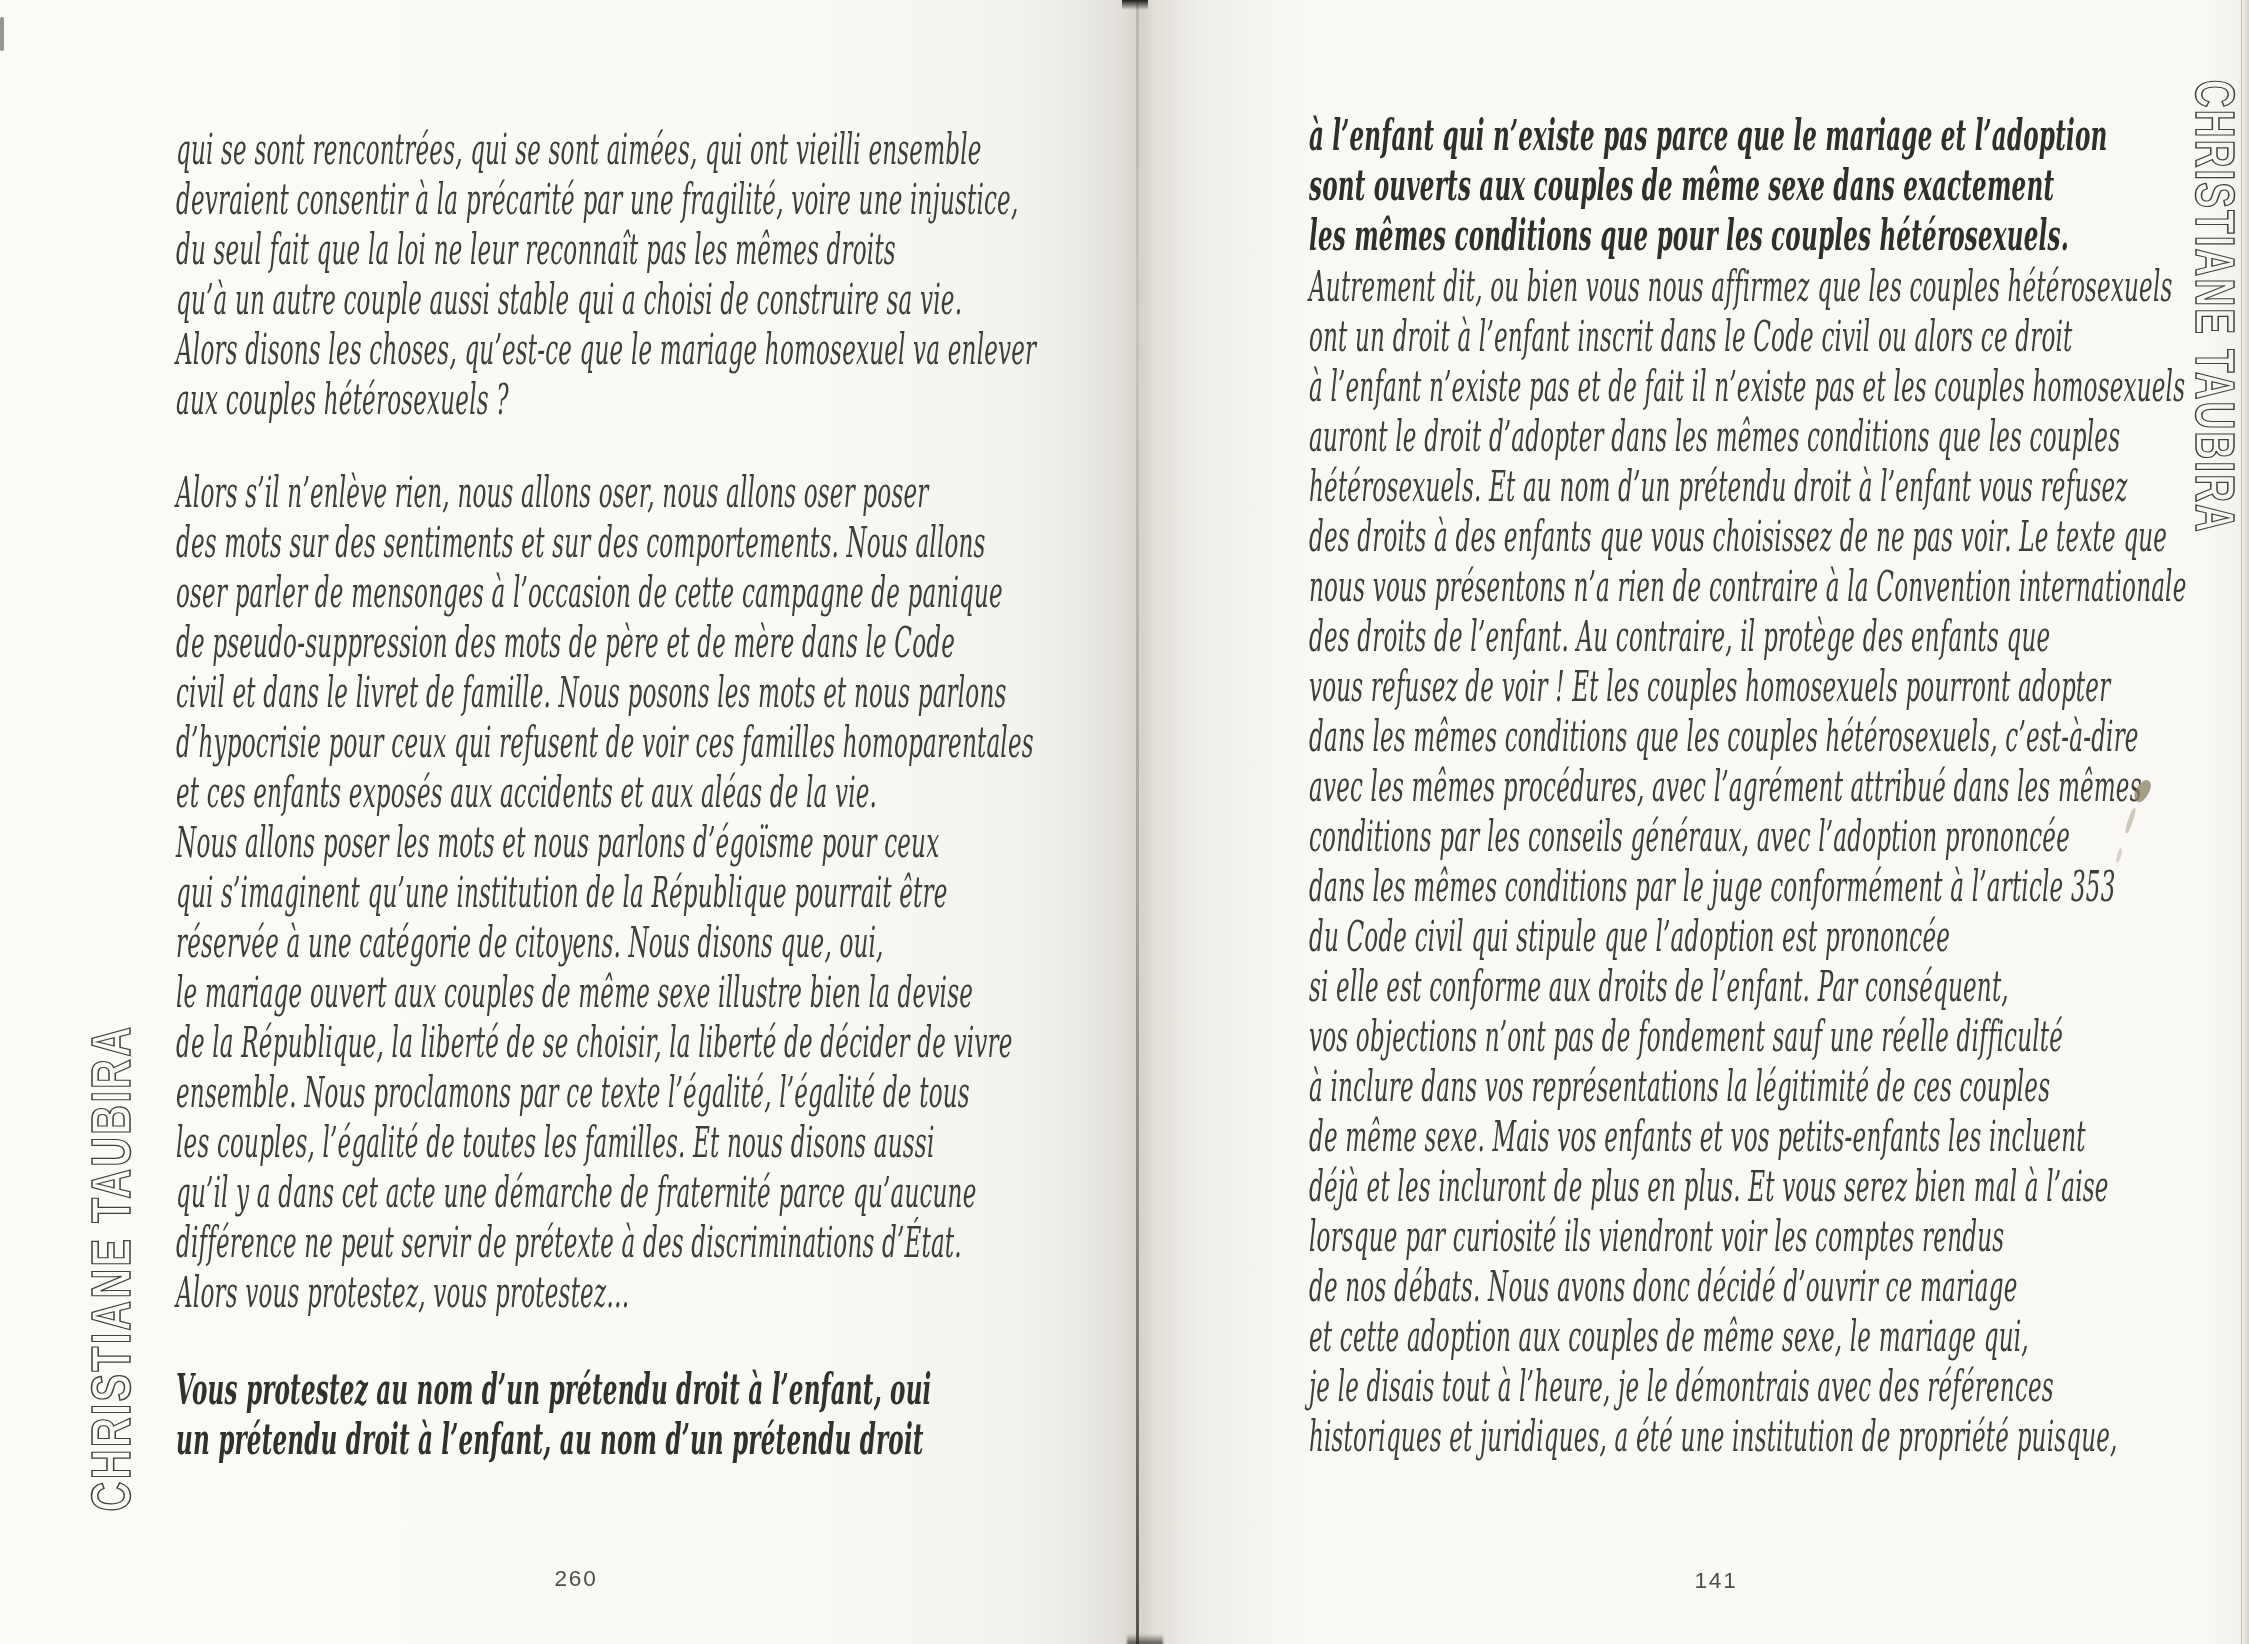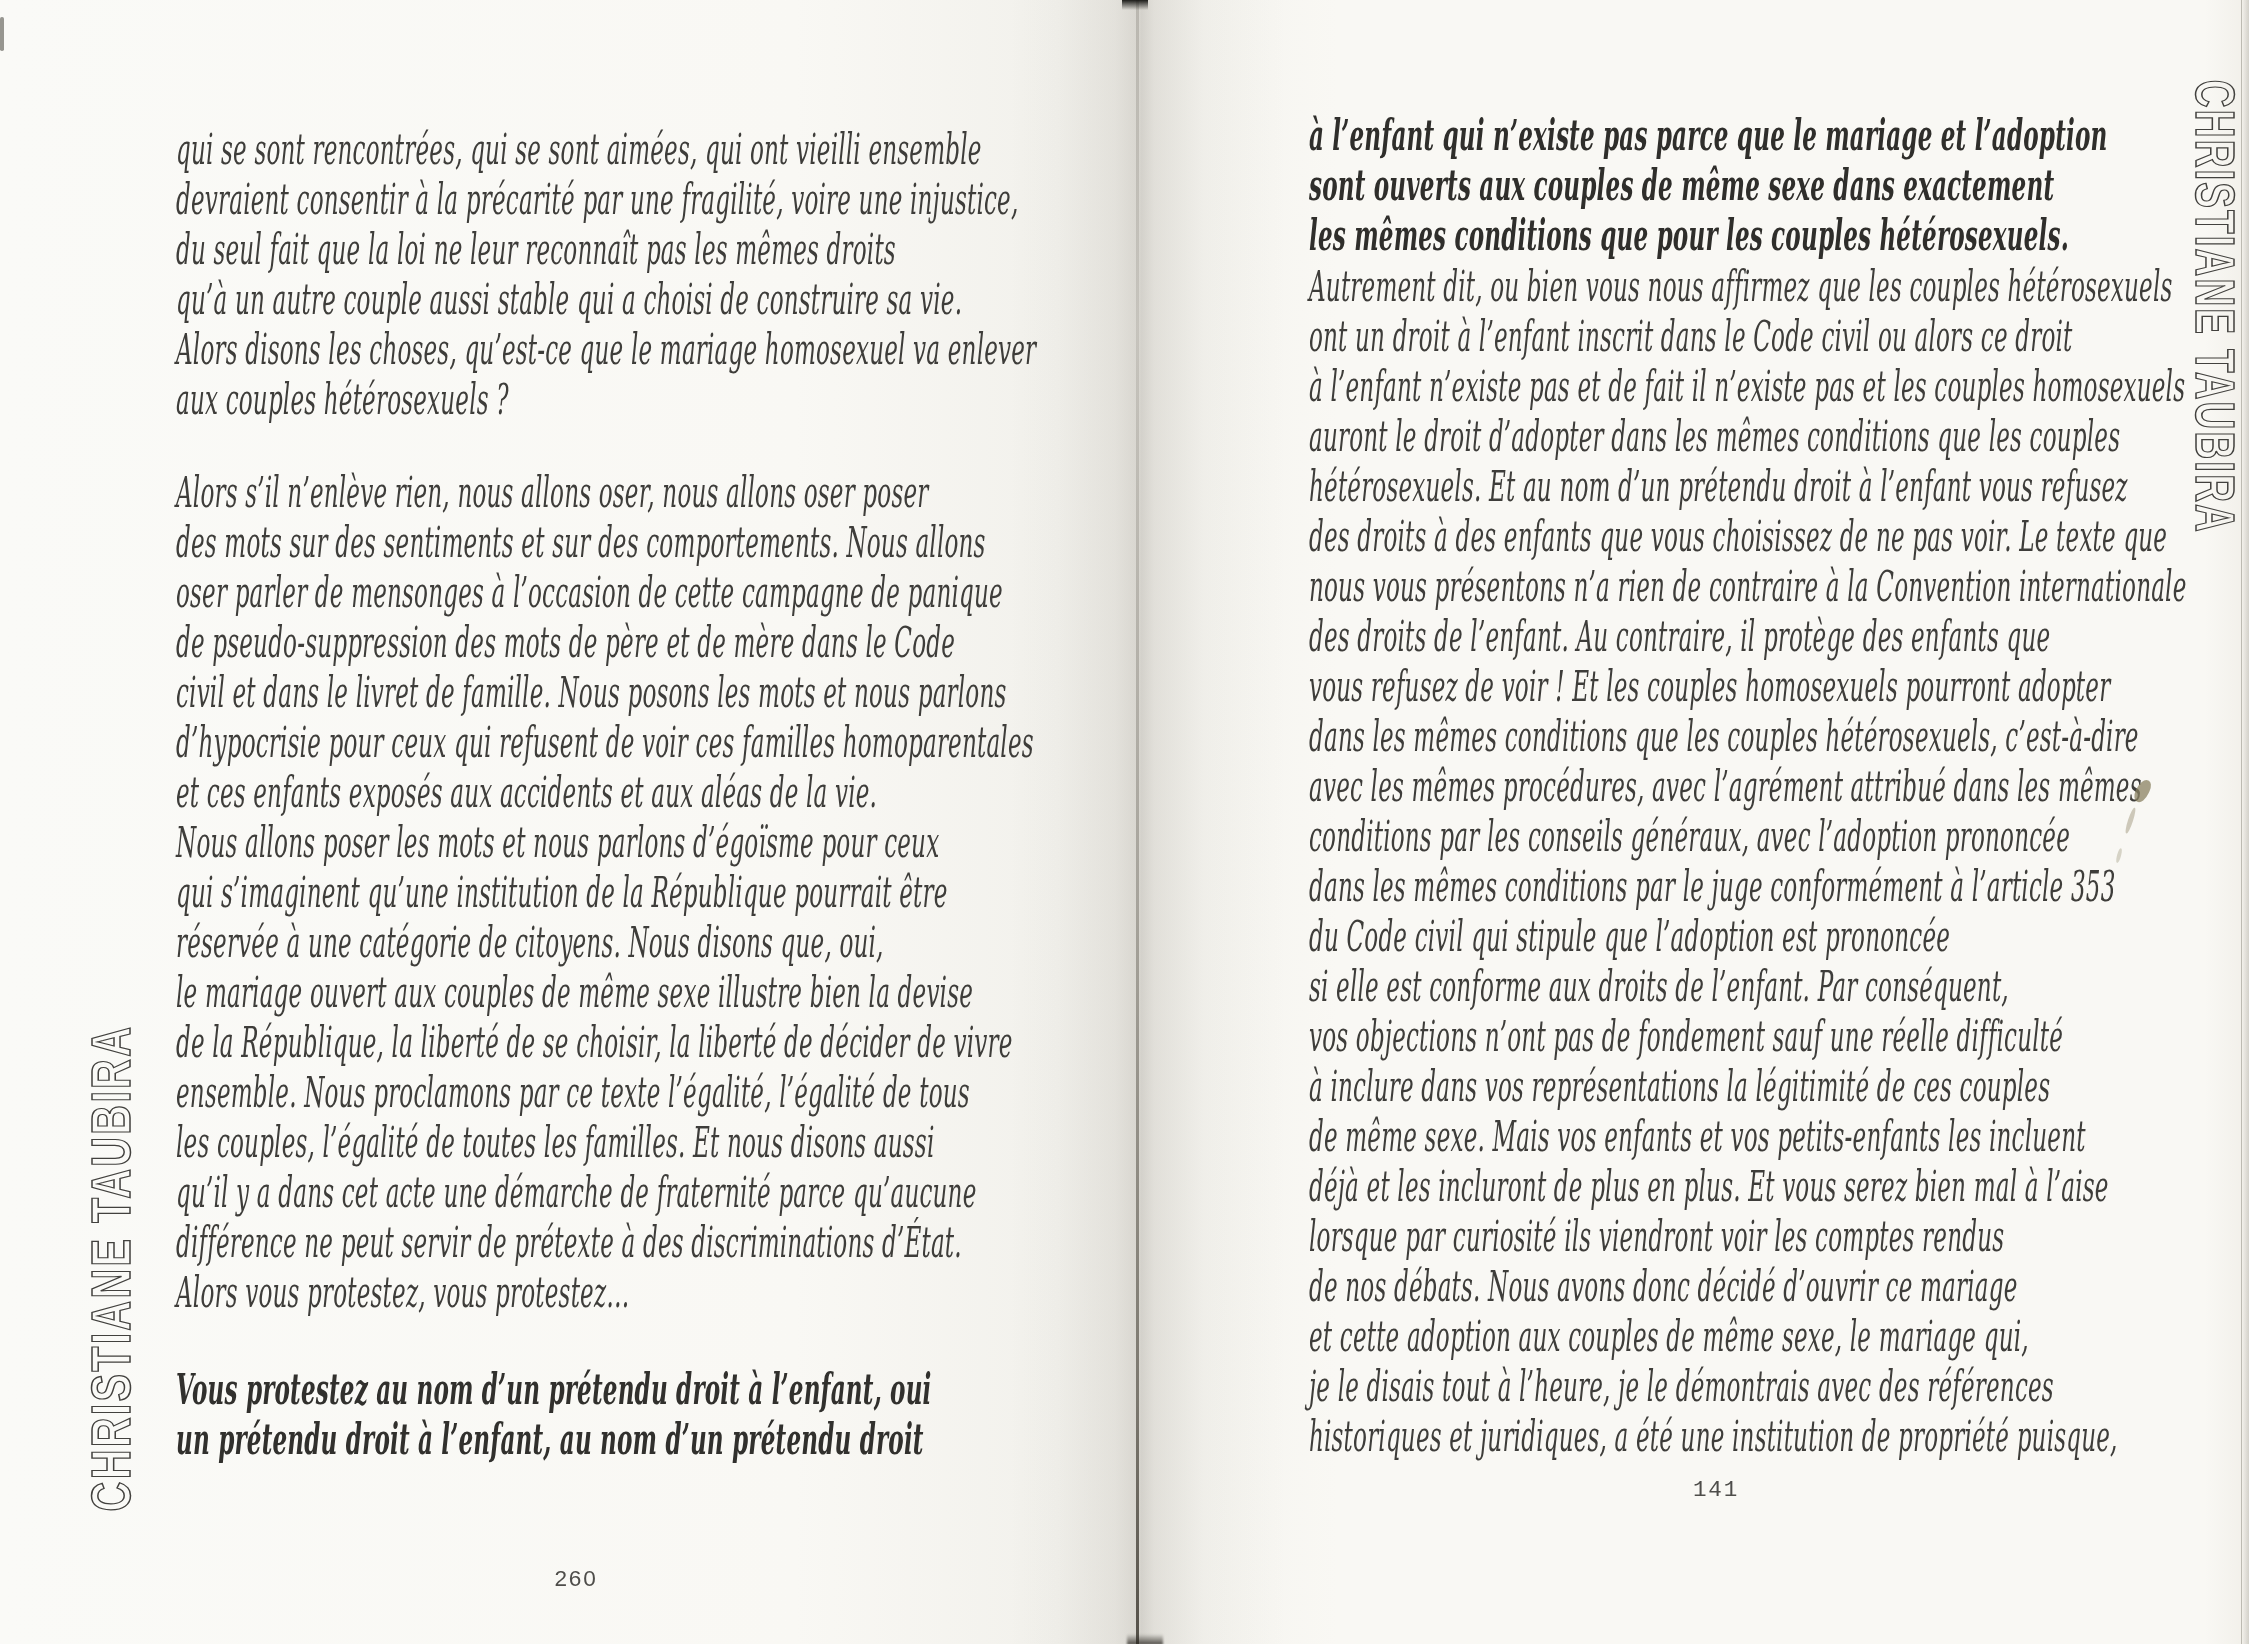--- a/index.html
+++ b/index.html
@@ -54,21 +54,21 @@
   #left-para2{left:176px;top:468px;}
   #left-bold {left:176px;top:1365px;font-weight:700;color:#31302d;}
   #right-bold{left:1309px;top:111px;line-height:50px;font-weight:700;color:#2f2e2b;}
   #right-body{left:1309px;top:262px;line-height:50px;}
 
   
   .folio{position:absolute;width:178px;text-align:center;
     font-family:"Liberation Sans","DejaVu Sans",sans-serif;
     font-size:22.6px;font-weight:400;letter-spacing:1.8px;color:#4e4d4a;}
   #folio-left{left:487px;top:1566px;}
-  #folio-right{left:1627px;top:1477px;font-family:Liberation Mono, monospace;}
+  #folio-right{left:1627px;top:1568px;}
 
   
   .vert-wrap{position:absolute;width:594px;height:83px;
     display:flex;align-items:center;justify-content:center;}
   .vert-wrap.left-a{left:-187px;top:1227px;transform:rotate(-90deg);}
   .vert-wrap.right-a{left:1918px;top:265px;transform:rotate(90deg);}
   .vert-text{
     font-family:"Liberation Sans","DejaVu Sans",sans-serif;
     font-weight:700;font-size:55px;letter-spacing:3px;white-space:nowrap;
     color:transparent;-webkit-text-stroke:1.5px #42413e;

